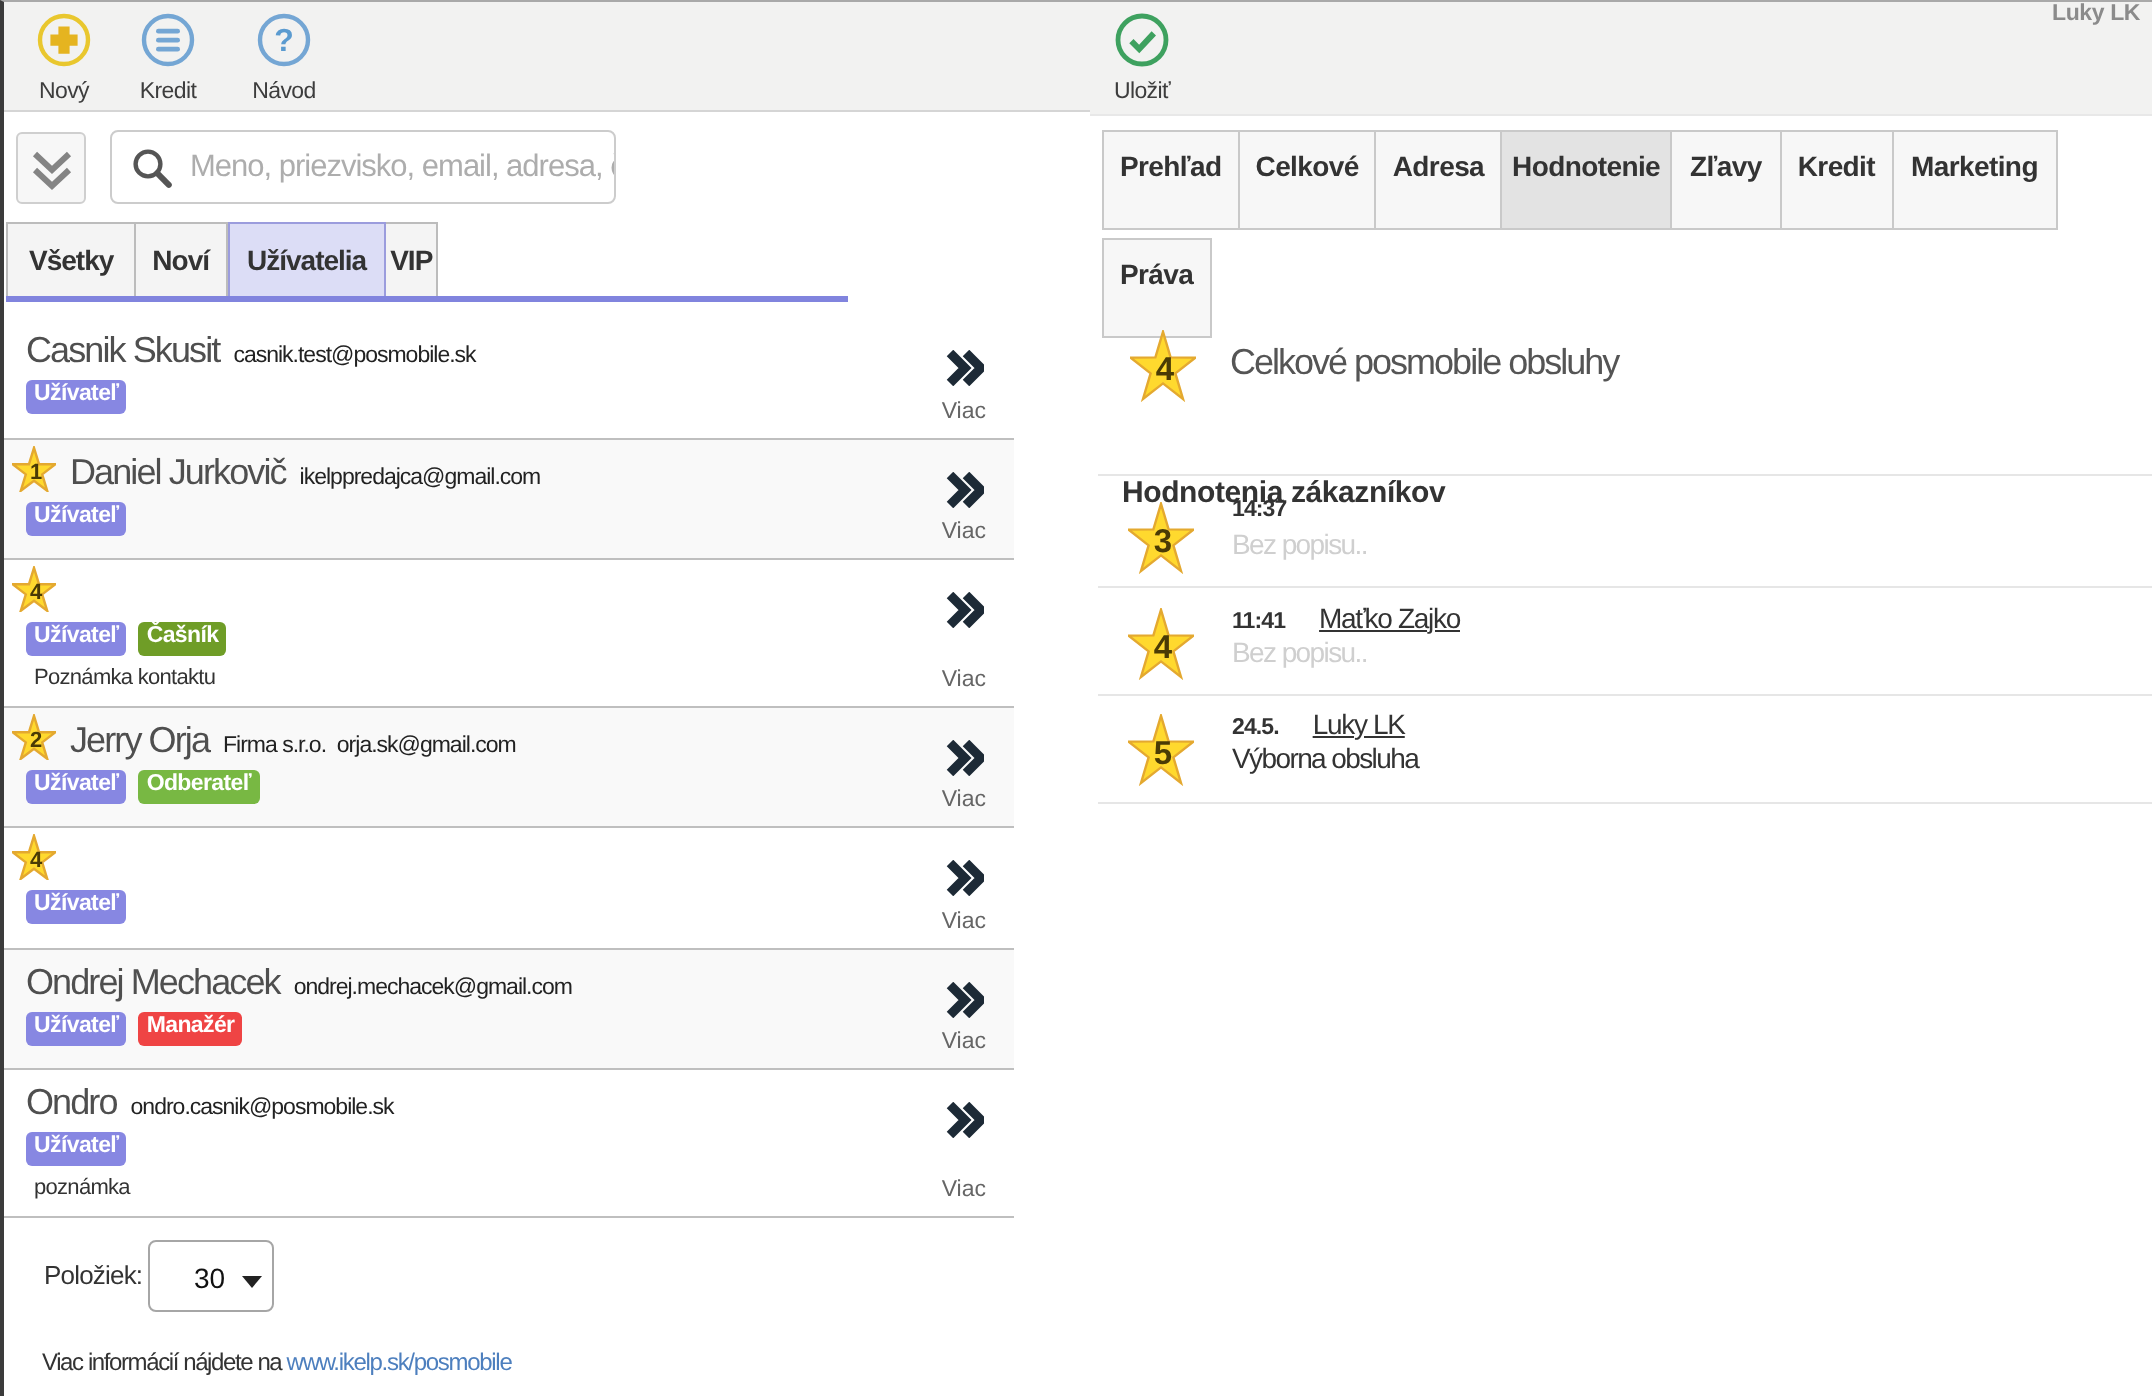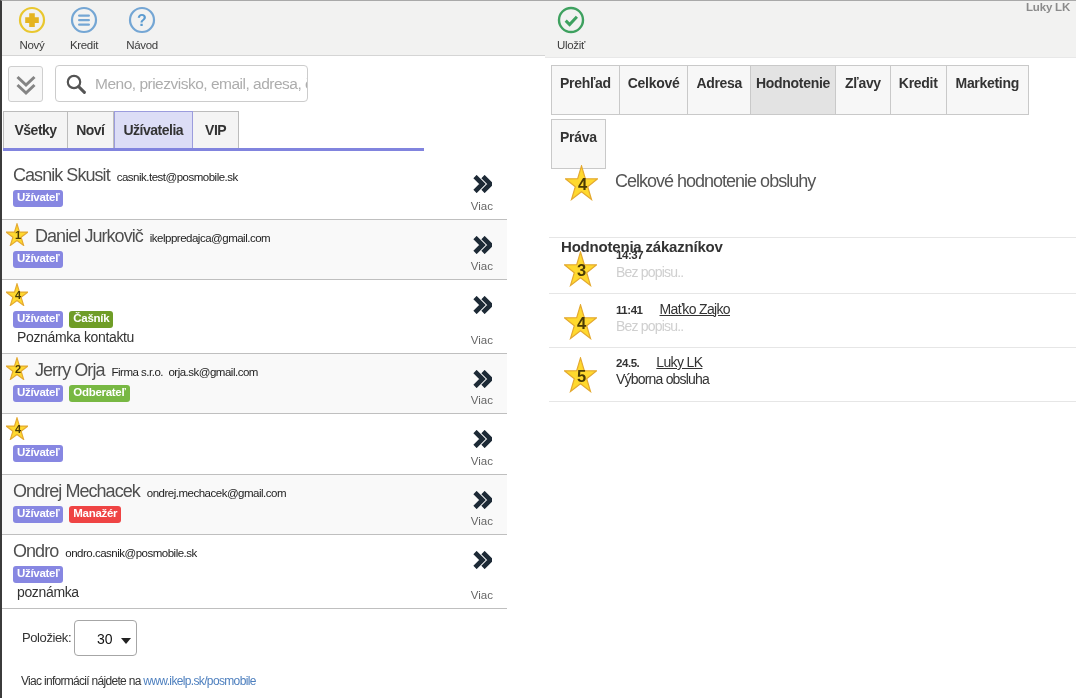--- a/index.html
+++ b/index.html
@@ -30,21 +30,21 @@
 .r-head.ws { padding-left:33px; }
 .sstar2 { position:absolute; left:4px; top:3px; height:22px; }
 .rname { font-size:18px; color:#4f4f4f; letter-spacing:-0.95px; }
 .rmail { font-size:11.5px; color:#222; margin-left:7px; letter-spacing:-0.5px; }
 .badges { position:absolute; left:11px; top:28px; }
 .badge { display:inline-block; font-size:11.5px; font-weight:bold; color:#fff; border-radius:3px; padding:1px 4px 2px 4px; margin-right:6px; letter-spacing:-0.3px; line-height:13.5px; }
 .b-user { background:#8787e2; }
 .b-casnik { background:#6f9d27; }
 .b-odber { background:#78b843;text-align:center; }
 .b-manager { background:#ef4444; }
-.rnote { position:absolute; left:15px; bottom:8px; font-size:14px; color:#333; letter-spacing:-0.35px; }
+.rnote { position:absolute; left:15px; bottom:8px; font-size:11px; color:#333; letter-spacing:-0.35px; }
 .more { position:absolute; right:15px; top:16px; }
 .viac { position:absolute; right:14px; bottom:7px; font-size:11.5px; color:#666; }
 
 #pager-label { position:absolute; left:20px; top:574px; font-size:13px; color:#333; letter-spacing:-0.4px; }
 #pager-box { position:absolute; left:72px; top:564px; width:63px; height:36px; border:1px solid #a6a6a6; border-radius:4px; background:#fff; }
 #pager-box .num { position:absolute; left:22px; top:10px; font-size:14px; color:#111; }
 #pager-box .caret { position:absolute; right:5px; top:17px; width:0; height:0; border-left:5px solid transparent; border-right:5px solid transparent; border-top:6px solid #222; }
 #footer { position:absolute; left:19px; top:618px; font-size:12px; color:#333; letter-spacing:-0.7px; }
 #footer a { color:#4d7fbe; text-decoration:none; letter-spacing:-0.65px; }
 
@@ -115,21 +115,21 @@
       <svg width="22" height="22" viewBox="0 0 22 22" style="position:absolute; left:9px; top:7px;">
         <circle cx="9" cy="9" r="6.2" fill="none" stroke="#555" stroke-width="2.2"></circle>
         <line x1="13.6" y1="13.6" x2="19.4" y2="19.4" stroke="#555" stroke-width="3" stroke-linecap="round"></line>
       </svg>
       <div class="ph">Meno, priezvisko, email, adresa, čísl</div>
     </div>
     <div id="tabs">
       <div class="ltab first" style="padding:0 10.5px">Všetky</div>
         <div class="ltab" style="padding:0 8px">Noví</div>
         <div class="ltab sel">Užívatelia</div>
-        <div class="ltab" style="padding:0 12px">VIP</div>
+        <div class="ltab" style="padding:0 2px">VIP</div>
     </div>
     <div id="tabline"></div>
 
     <div id="list">
         <div class="row" style="height:61px">
           <div class="r-head"><span class="rname">Casnik Skusit</span><span class="rmail">casnik.test@posmobile.sk</span></div>
           <div class="badges"><span class="badge b-user">Užívateľ</span></div>
           <div class="more"><svg width="19" height="18" viewBox="0 0 19 18">
               <path d="M2 1.5 L9.5 9 L2 16.5" fill="none" stroke="#1d2a36" stroke-width="4.6"></path>
               <path d="M10 1.5 L17.5 9 L10 16.5" fill="none" stroke="#1d2a36" stroke-width="4.6"></path>
@@ -223,21 +223,21 @@
         <div class="rtab">Adresa</div>
         <div class="rtab sel" style="padding:0 5px">Hodnotenie</div>
         <div class="rtab" style="padding:0 9px">Zľavy</div>
         <div class="rtab">Kredit</div>
         <div class="rtab" style="padding:0 9px">Marketing</div>
       <div class="rtab row2">Práva</div>
     </div>
     <div id="overall"><svg width="33" height="36" viewBox="0 0 33 36">
           <polygon points="16.5,0.9 20.3,13.7 32.7,13.8 22.7,21.7 26.5,34.5 16.5,26.7 6.5,34.5 10.3,21.7 0.3,13.8 12.7,13.7" fill="#ffd92e" stroke="#e4a930" stroke-width="1.2" stroke-linejoin="miter"></polygon>
           <text x="17.5" y="25" text-anchor="middle" font-size="16.5" font-weight="bold" fill="#4a3b05" font-family="Liberation Sans, sans-serif">4</text>
-        </svg><div class="txt">Celkové hodnotenie obsluhy</div></div>
+        </svg><div class="txt">Celkové posmobile obsluhy</div></div>
     <div id="rhead">Hodnotenia zákazníkov</div>
     <div id="rheadline"></div>
     <div id="raterows">
         <div class="raterow" style="top:182px; height:56px">
           <div class="st" style="top:13px"><svg width="33" height="36" viewBox="0 0 33 36">
               <polygon points="16.5,0.9 20.3,13.7 32.7,13.8 22.7,21.7 26.5,34.5 16.5,26.7 6.5,34.5 10.3,21.7 0.3,13.8 12.7,13.7" fill="#ffd92e" stroke="#e4a930" stroke-width="1.2" stroke-linejoin="miter"></polygon>
               <text x="17.5" y="25" text-anchor="middle" font-size="16.5" font-weight="bold" fill="#4a3b05" font-family="Liberation Sans, sans-serif">3</text>
             </svg></div>
           <div class="time" style="top:11px">14:37</div>
           <div class="desc gray" style="top:26px">Bez popisu..</div>

